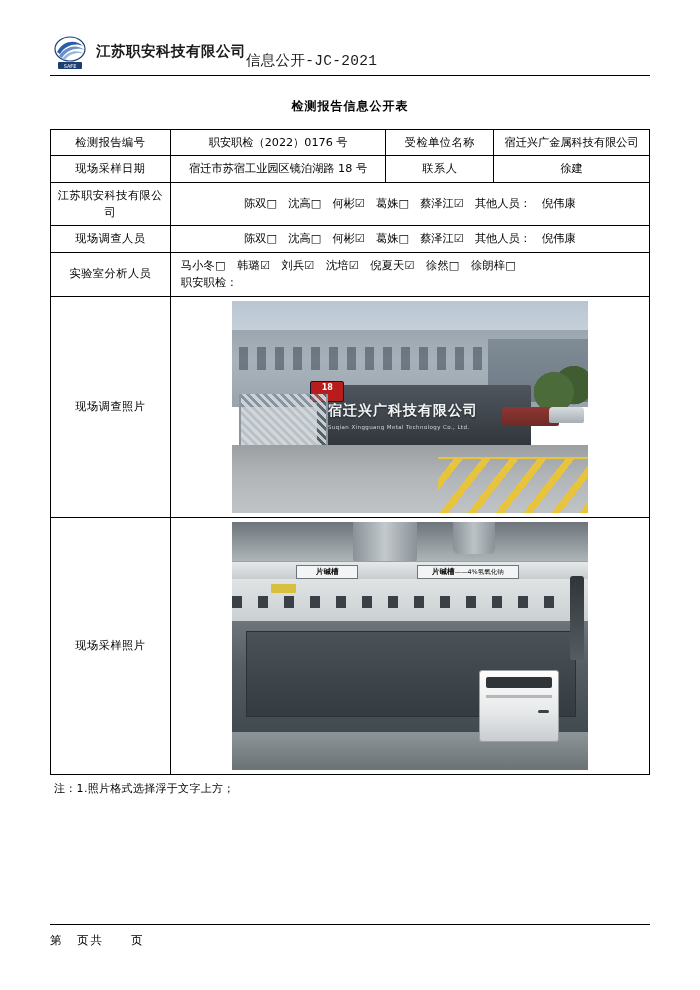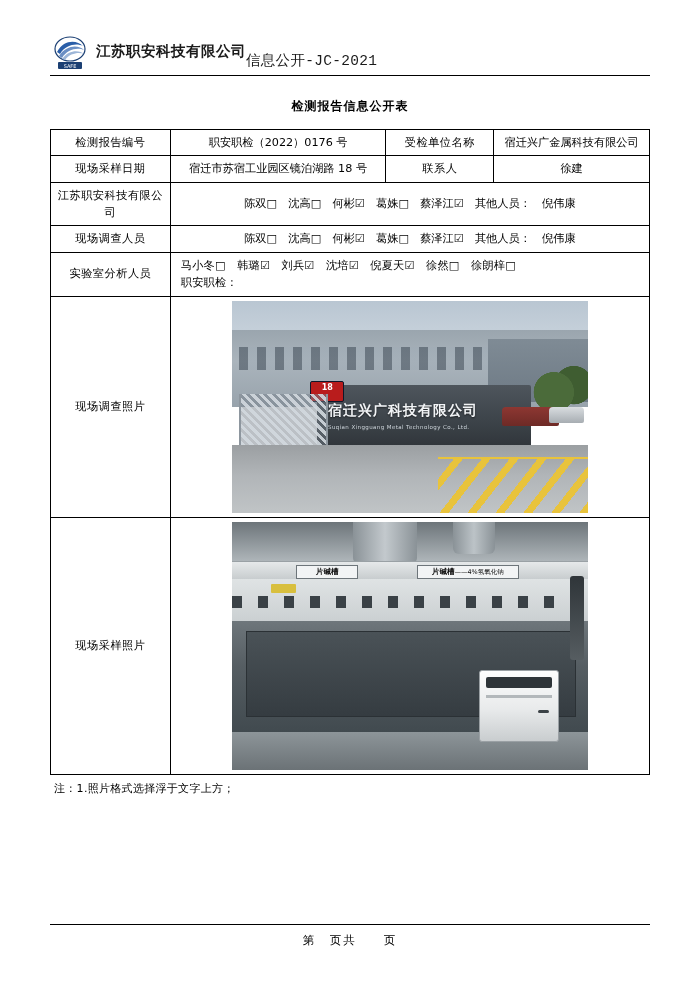--- a/index.html
+++ b/index.html
@@ -295,21 +295,21 @@
   .footer {
     position: absolute;
     left: 50px;
     right: 50px;
     bottom: 42px;
   }
   .footer-rule {
     border-bottom: 1.6px solid #000;
   }
   .footer-text {
-    text-align: center;
+    text-align: left;
     font-size: 11.5px;
     padding-top: 8px;
     letter-spacing: 2px;
     font-family: Liberation Mono, monospace;
   }
 </style>
 </head>
 <body>
 
 <div class="page">

